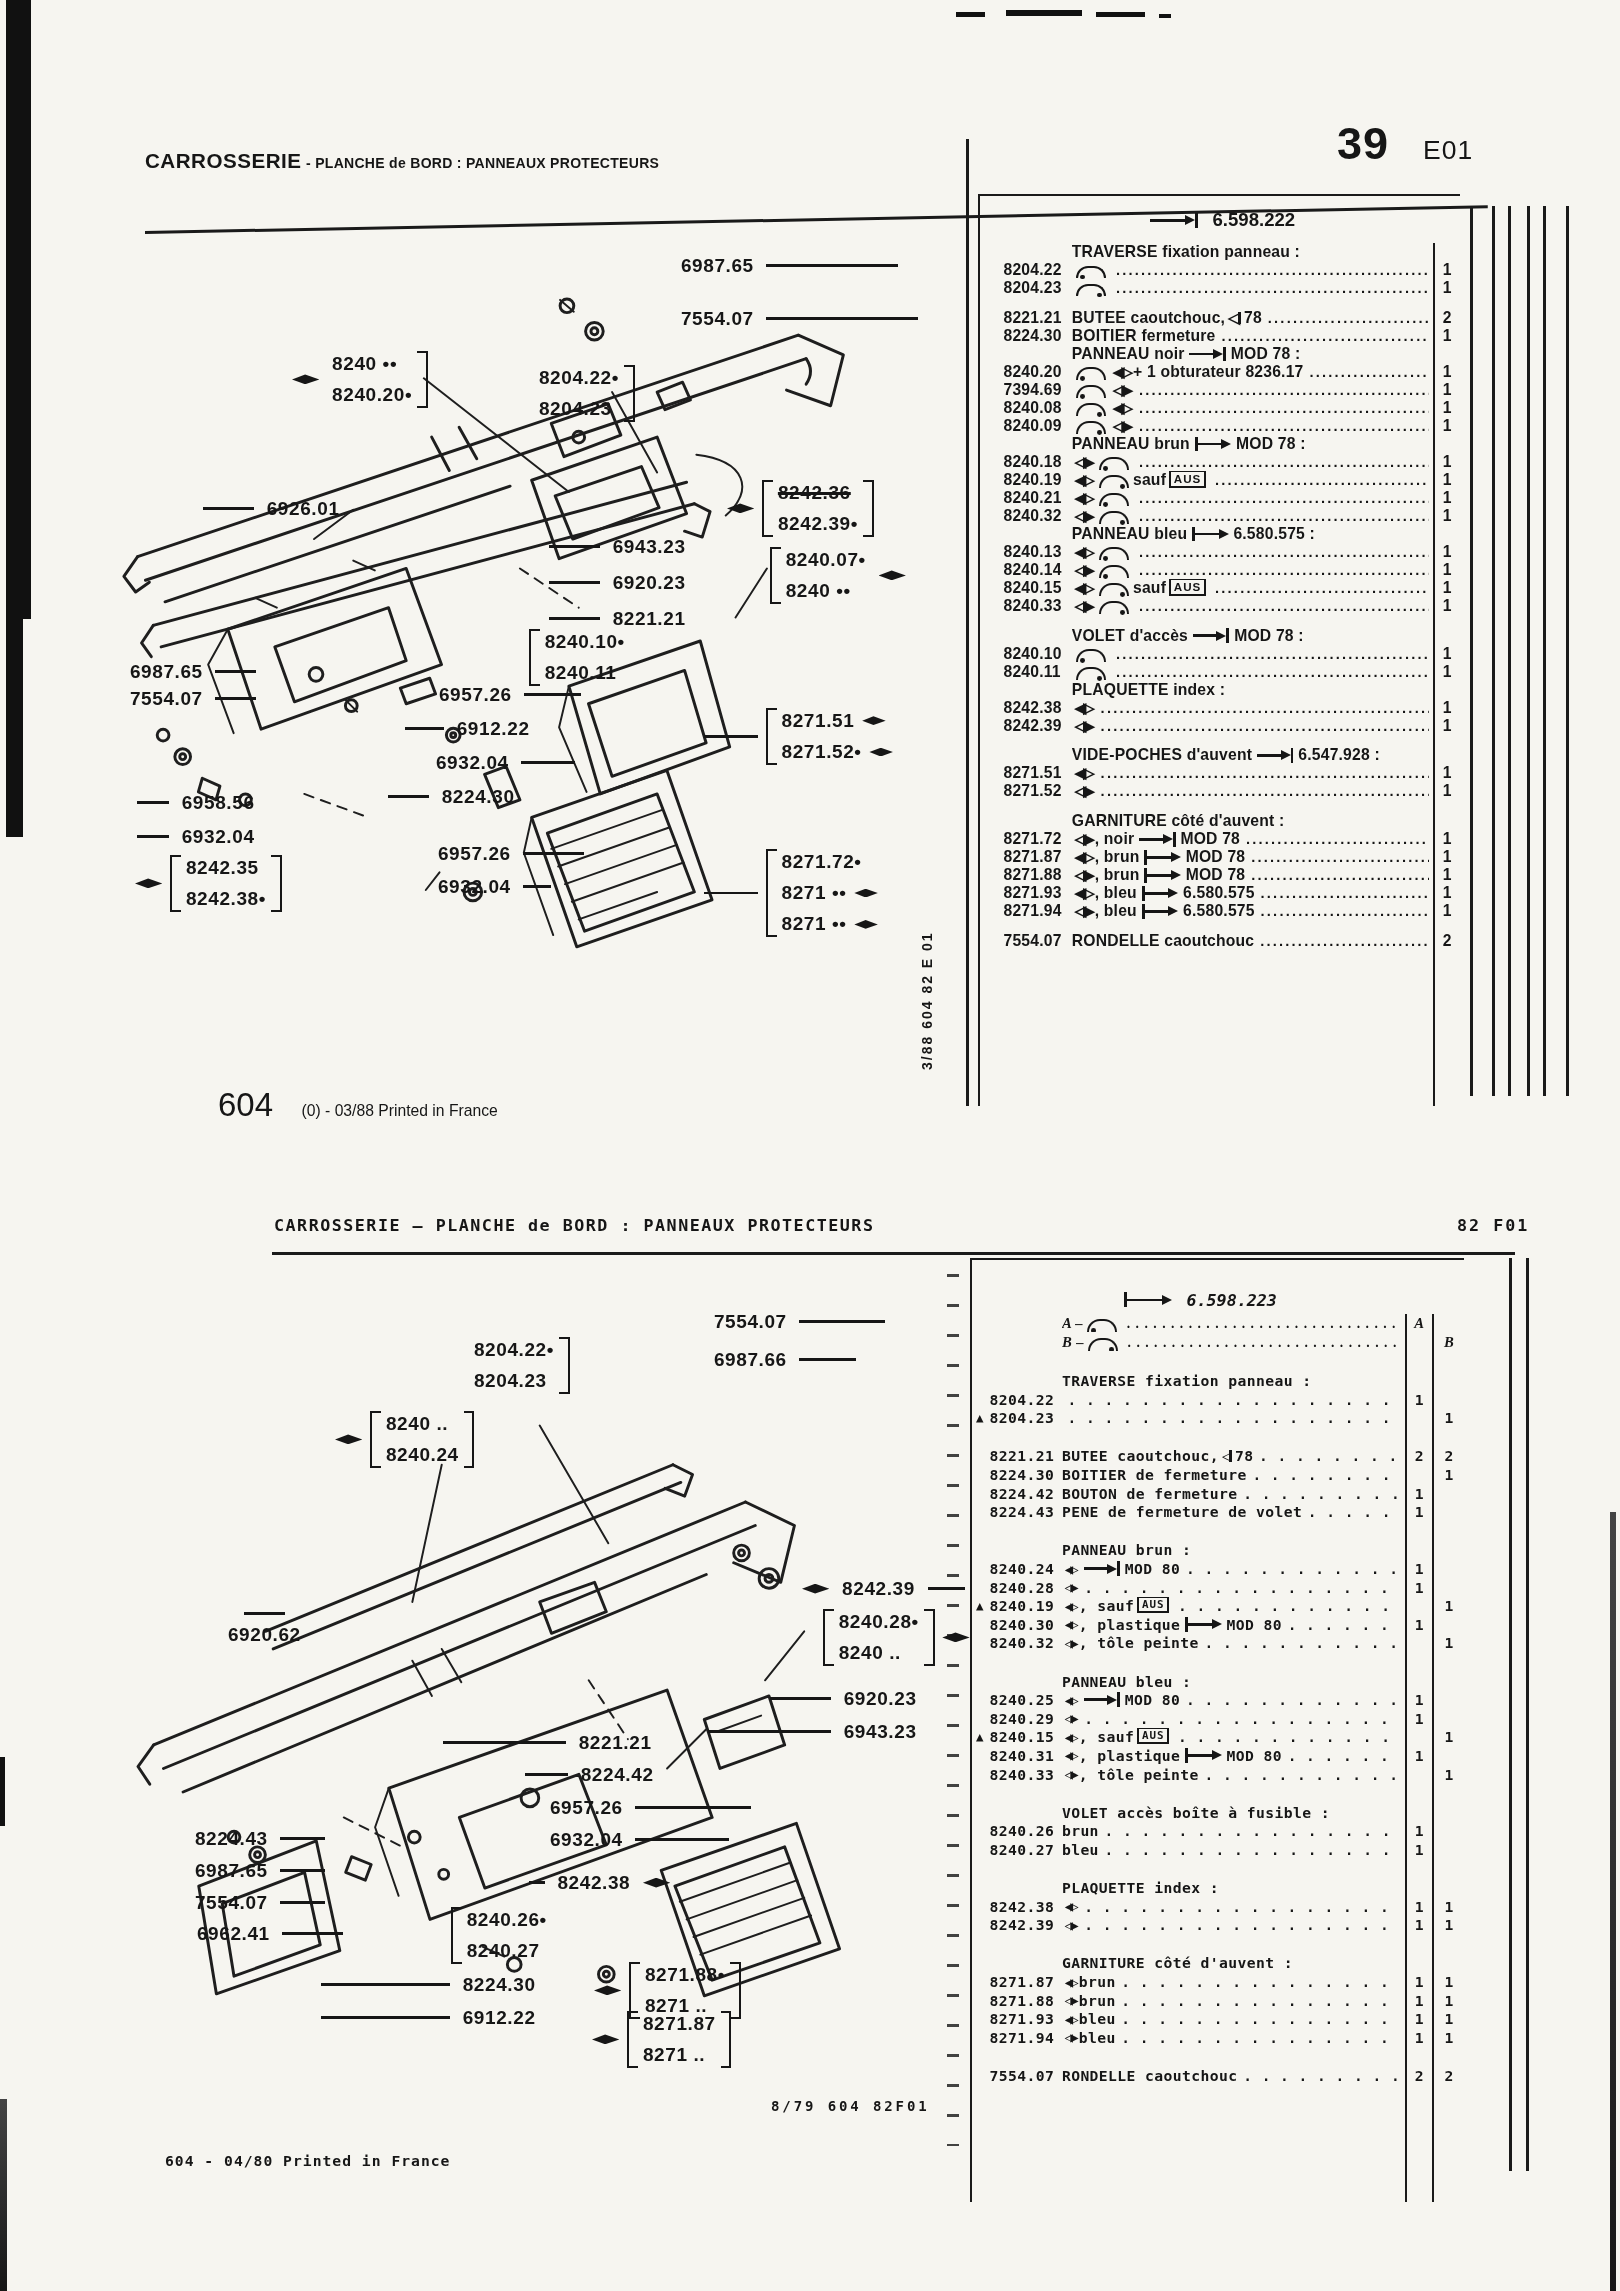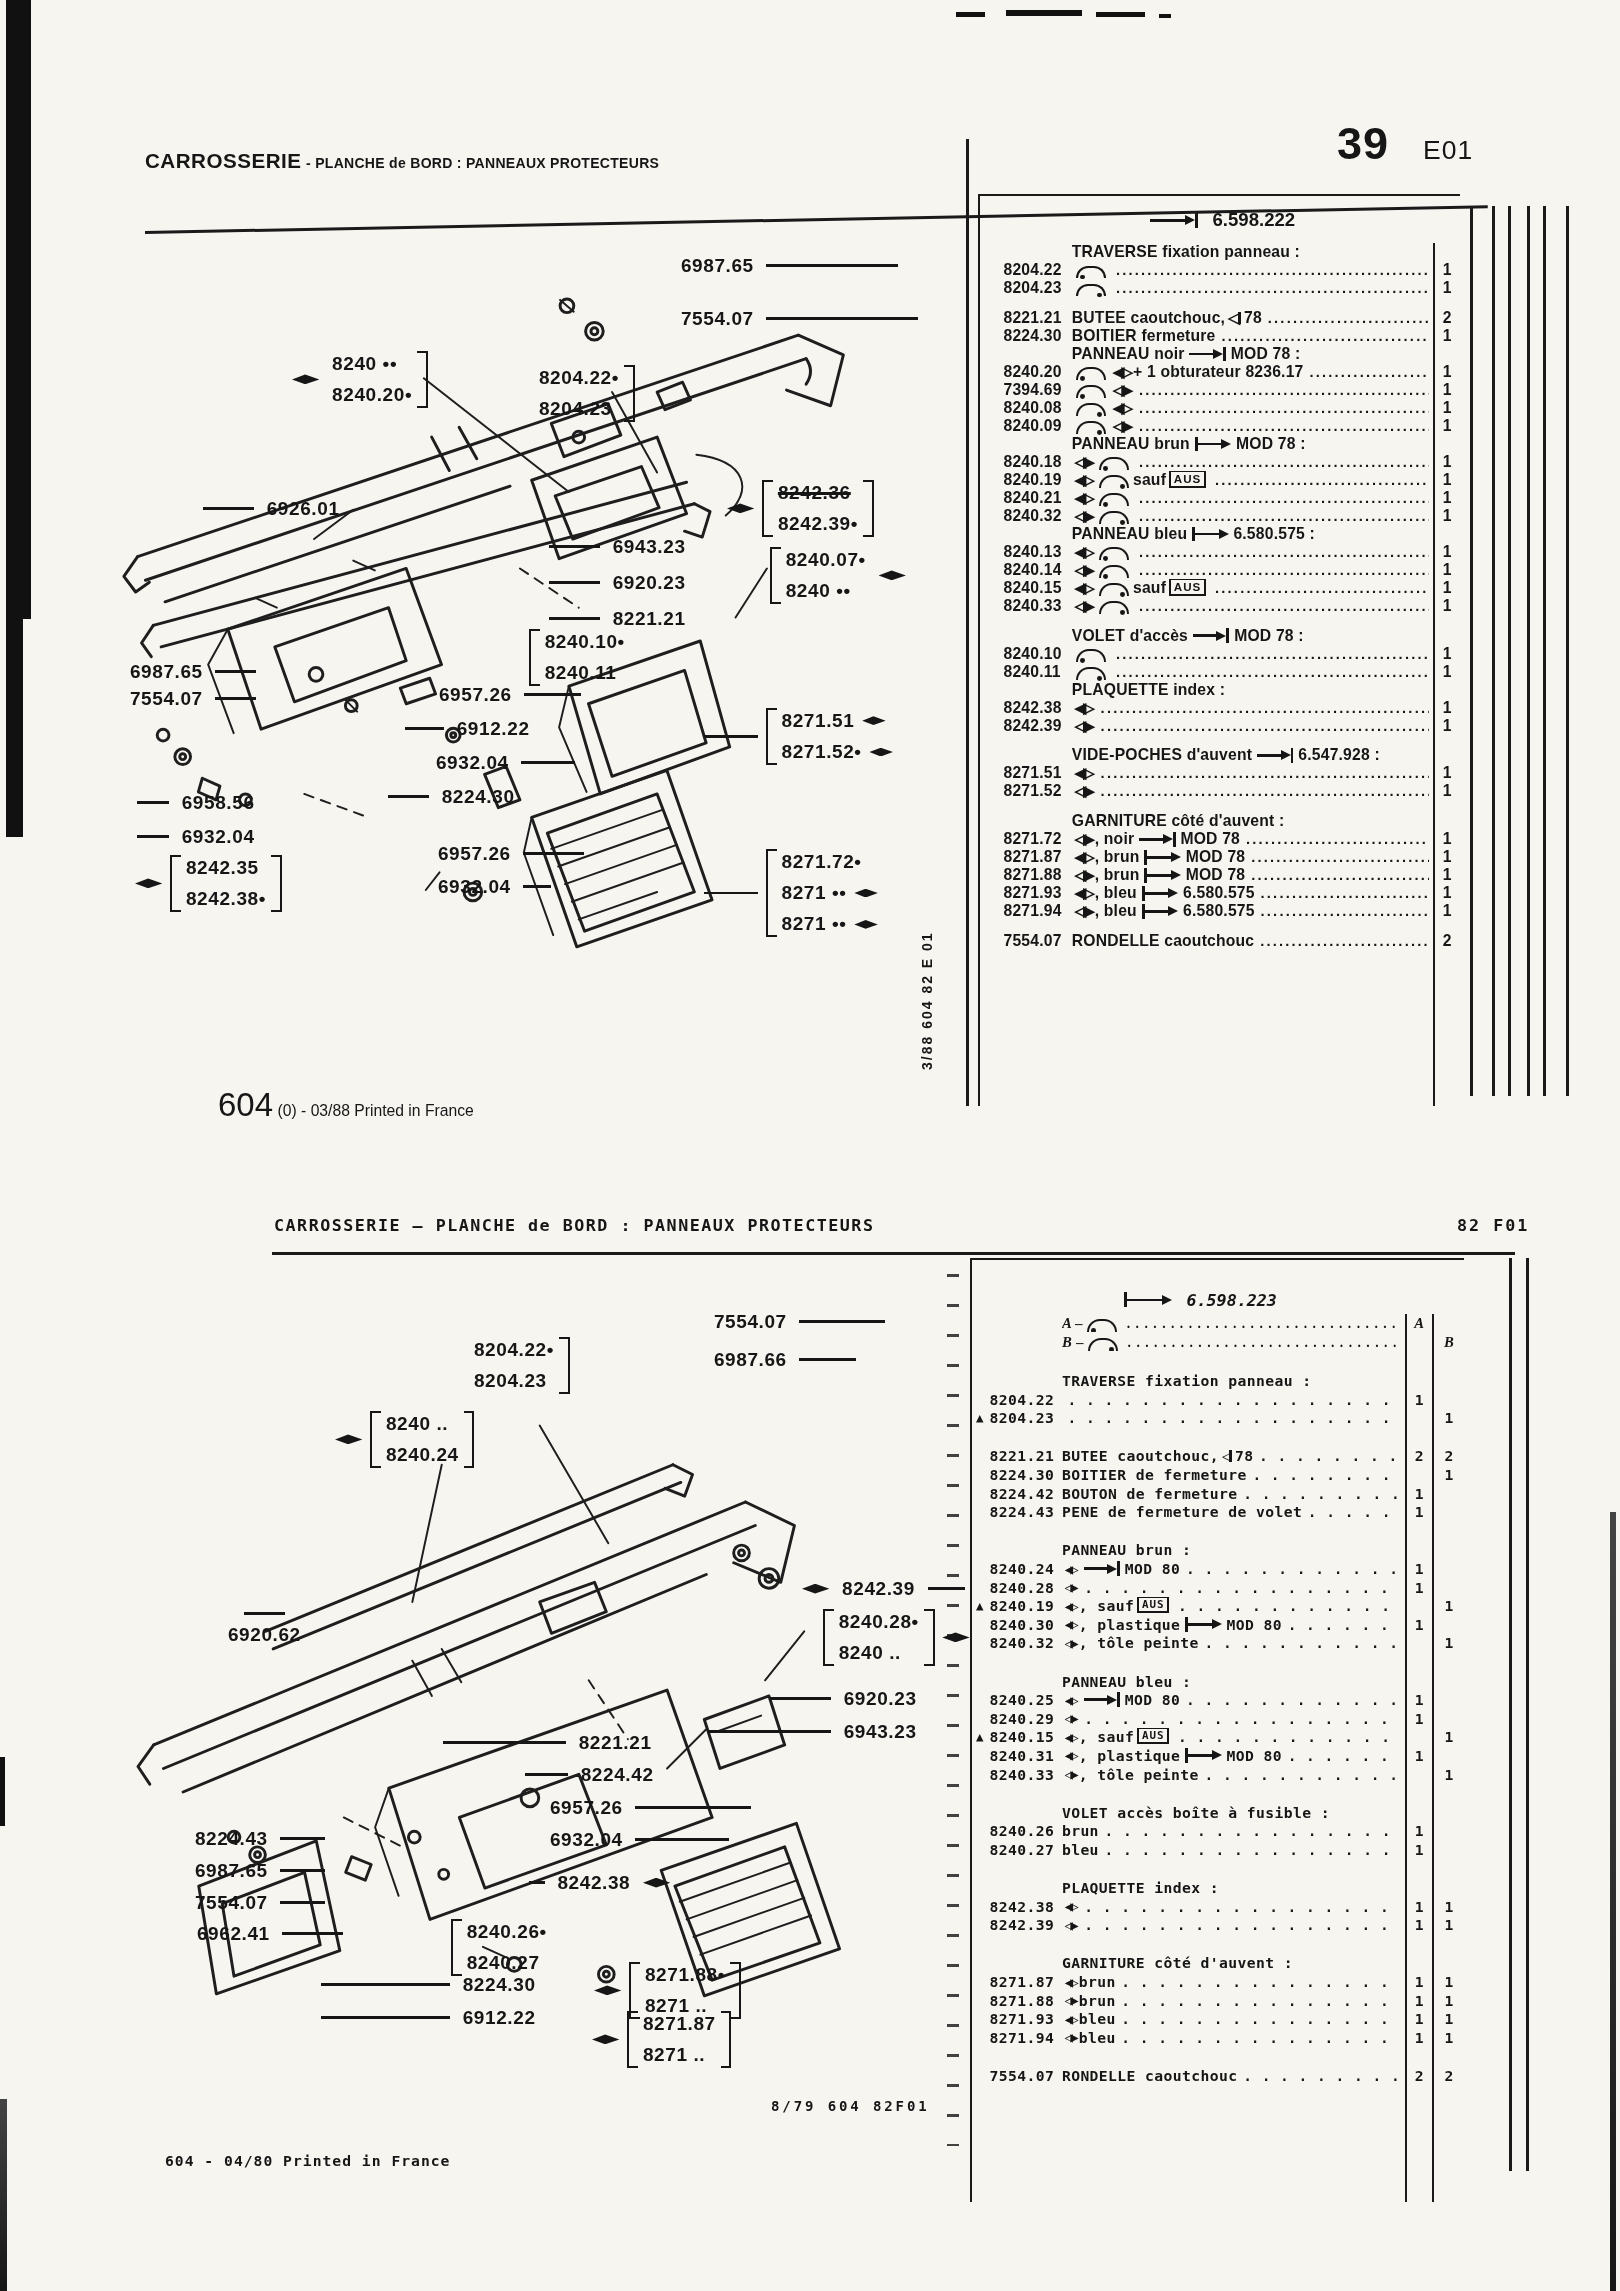--- a/index.html
+++ b/index.html
@@ -14,21 +14,21 @@
   .ticks{position:absolute;width:11.8px;background:repeating-linear-gradient(to bottom,#222 0 2.9px,transparent 2.9px 30px);opacity:.85;}
   
   .title-main{font-size:20.6px;font-weight:700;letter-spacing:0.5px;}
   .title-rest{font-size:14px;font-weight:700;letter-spacing:0.3px;}
   .pagenum{font-size:45px;font-weight:600;letter-spacing:1px;}
   .pagecode{font-size:26.5px;font-weight:500;letter-spacing:1px;}
   .mono{font-family:"DejaVu Sans Mono","Liberation Mono",monospace;}
   .b-title{font-size:16.7px;font-weight:700;letter-spacing:1.5px;}
   .b-code{font-size:16.7px;font-weight:700;letter-spacing:2px;}
   .foot-big{font-size:33px;font-weight:500;}
-  .foot-small{font-size:15.7px;font-weight:500;}
+  .foot-small{font-size:15.7px;font-weight:500;margin-left:24px;}
   .vnote{position:absolute;transform:rotate(-90deg);transform-origin:0 0;font-size:14px;font-weight:600;letter-spacing:2px;white-space:nowrap;}
   
   .parts-box{position:absolute;display:flex;flex-direction:column;border-top:2.9px solid #1a1a1a;border-left:2.5px solid #1a1a1a;}
   .parts-box.topbox{left:978px;top:194px;width:480px;height:902px;padding-top:7.8px;}
   .parts-box.topbox::before{content:"";position:absolute;left:-13.7px;top:-57px;bottom:0;width:2.5px;background:#1a1a1a;}
   .parts-box.botbox{left:970px;top:1258px;width:492px;height:913px;padding-top:29px;
                     font-family:"DejaVu Sans Mono","Liberation Mono",monospace;}
   .plate{display:flex;align-items:center;gap:9.8px;font-size:18.6px;font-weight:700;flex:0 0 auto;}
   .topbox .plate{margin:5.9px 0 11.8px 165px;height:21.6px;}
   .botbox .plate{margin:0 0 3.9px 147px;height:21.6px;font-size:16.7px;font-style:italic;}
@@ -1531,21 +1531,21 @@
         <span class="lead" style="width: 15.7px;"></span>
         <div class="grp">
           <div class="lcol">
             <div class="ln">
               <span class="ltx">8242.38</span>
             </div>
           </div>
         </div>
         <span class="dia"></span>
       </div>
-      <div class="dlabel" style="left: 451px; top: 1907px; margin-top: 12px;">
+      <div class="dlabel" style="left: 451px; top: 1907px;">
         <div class="grp">
           <span class="brk l"></span>
           <div class="lcol">
             <div class="ln">
               <span class="ltx">8240.26•</span>
             </div>
             <div class="ln">
               <span class="ltx">8240.27</span>
             </div>
           </div>

